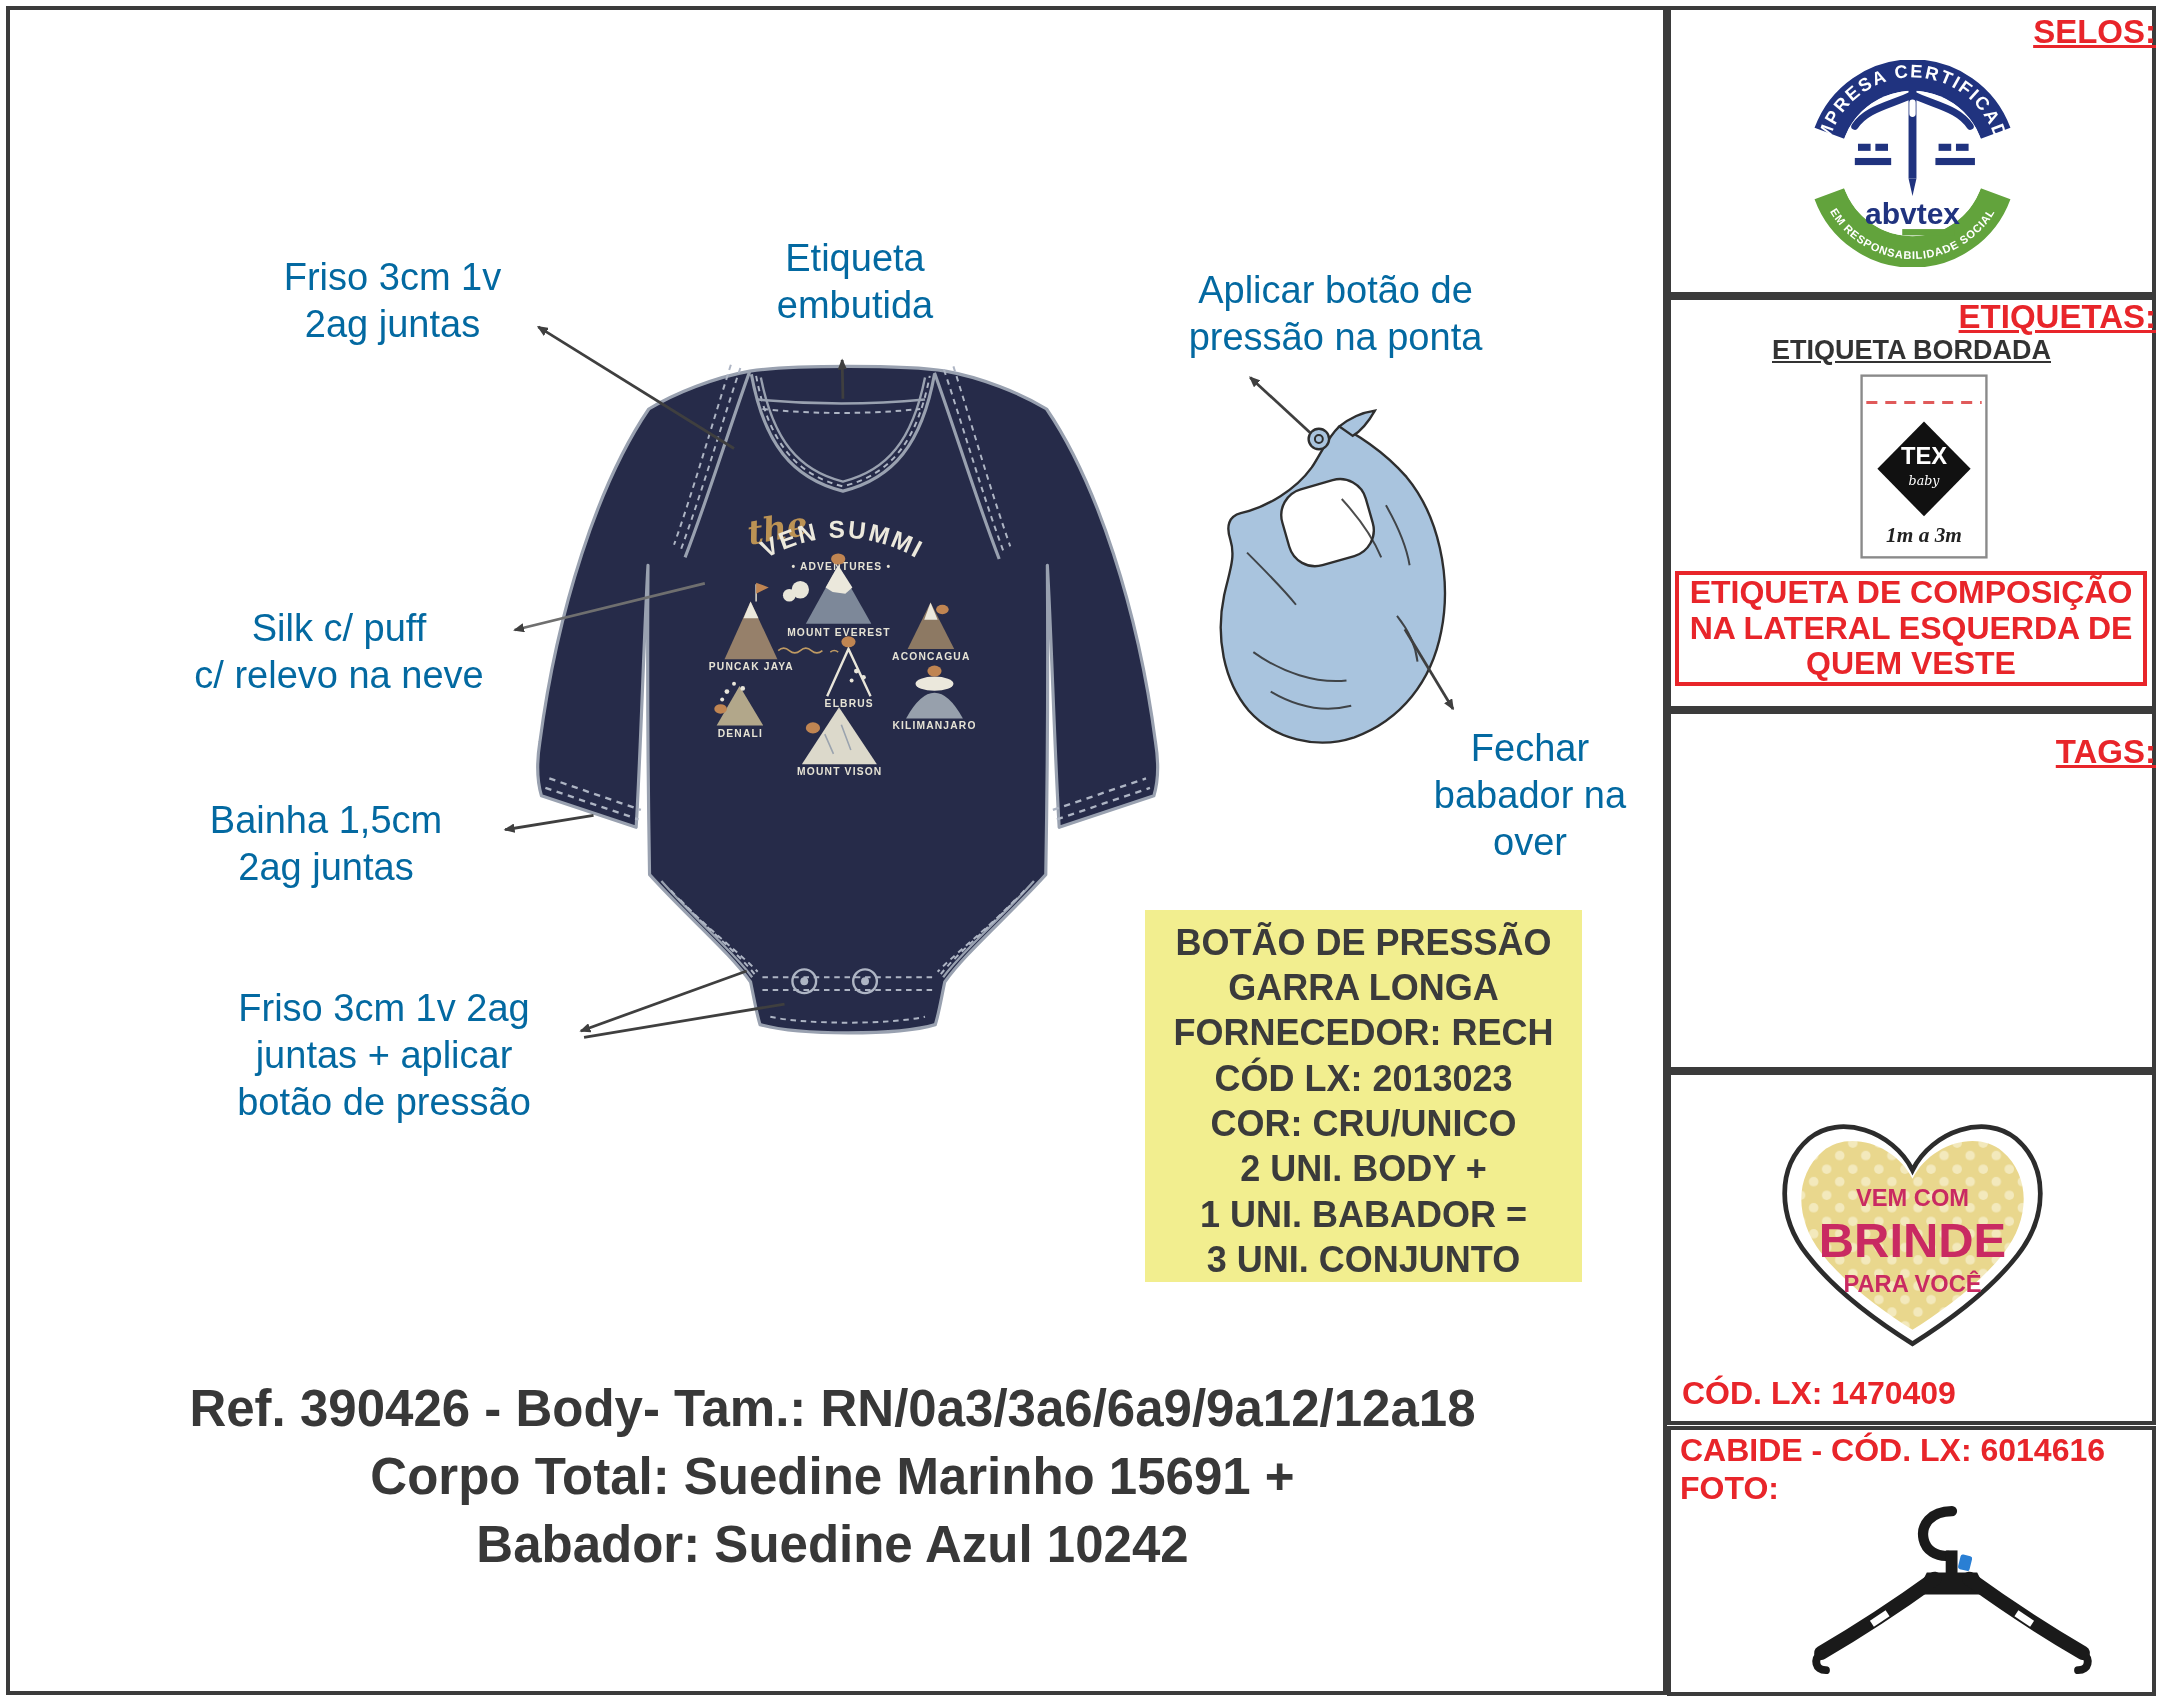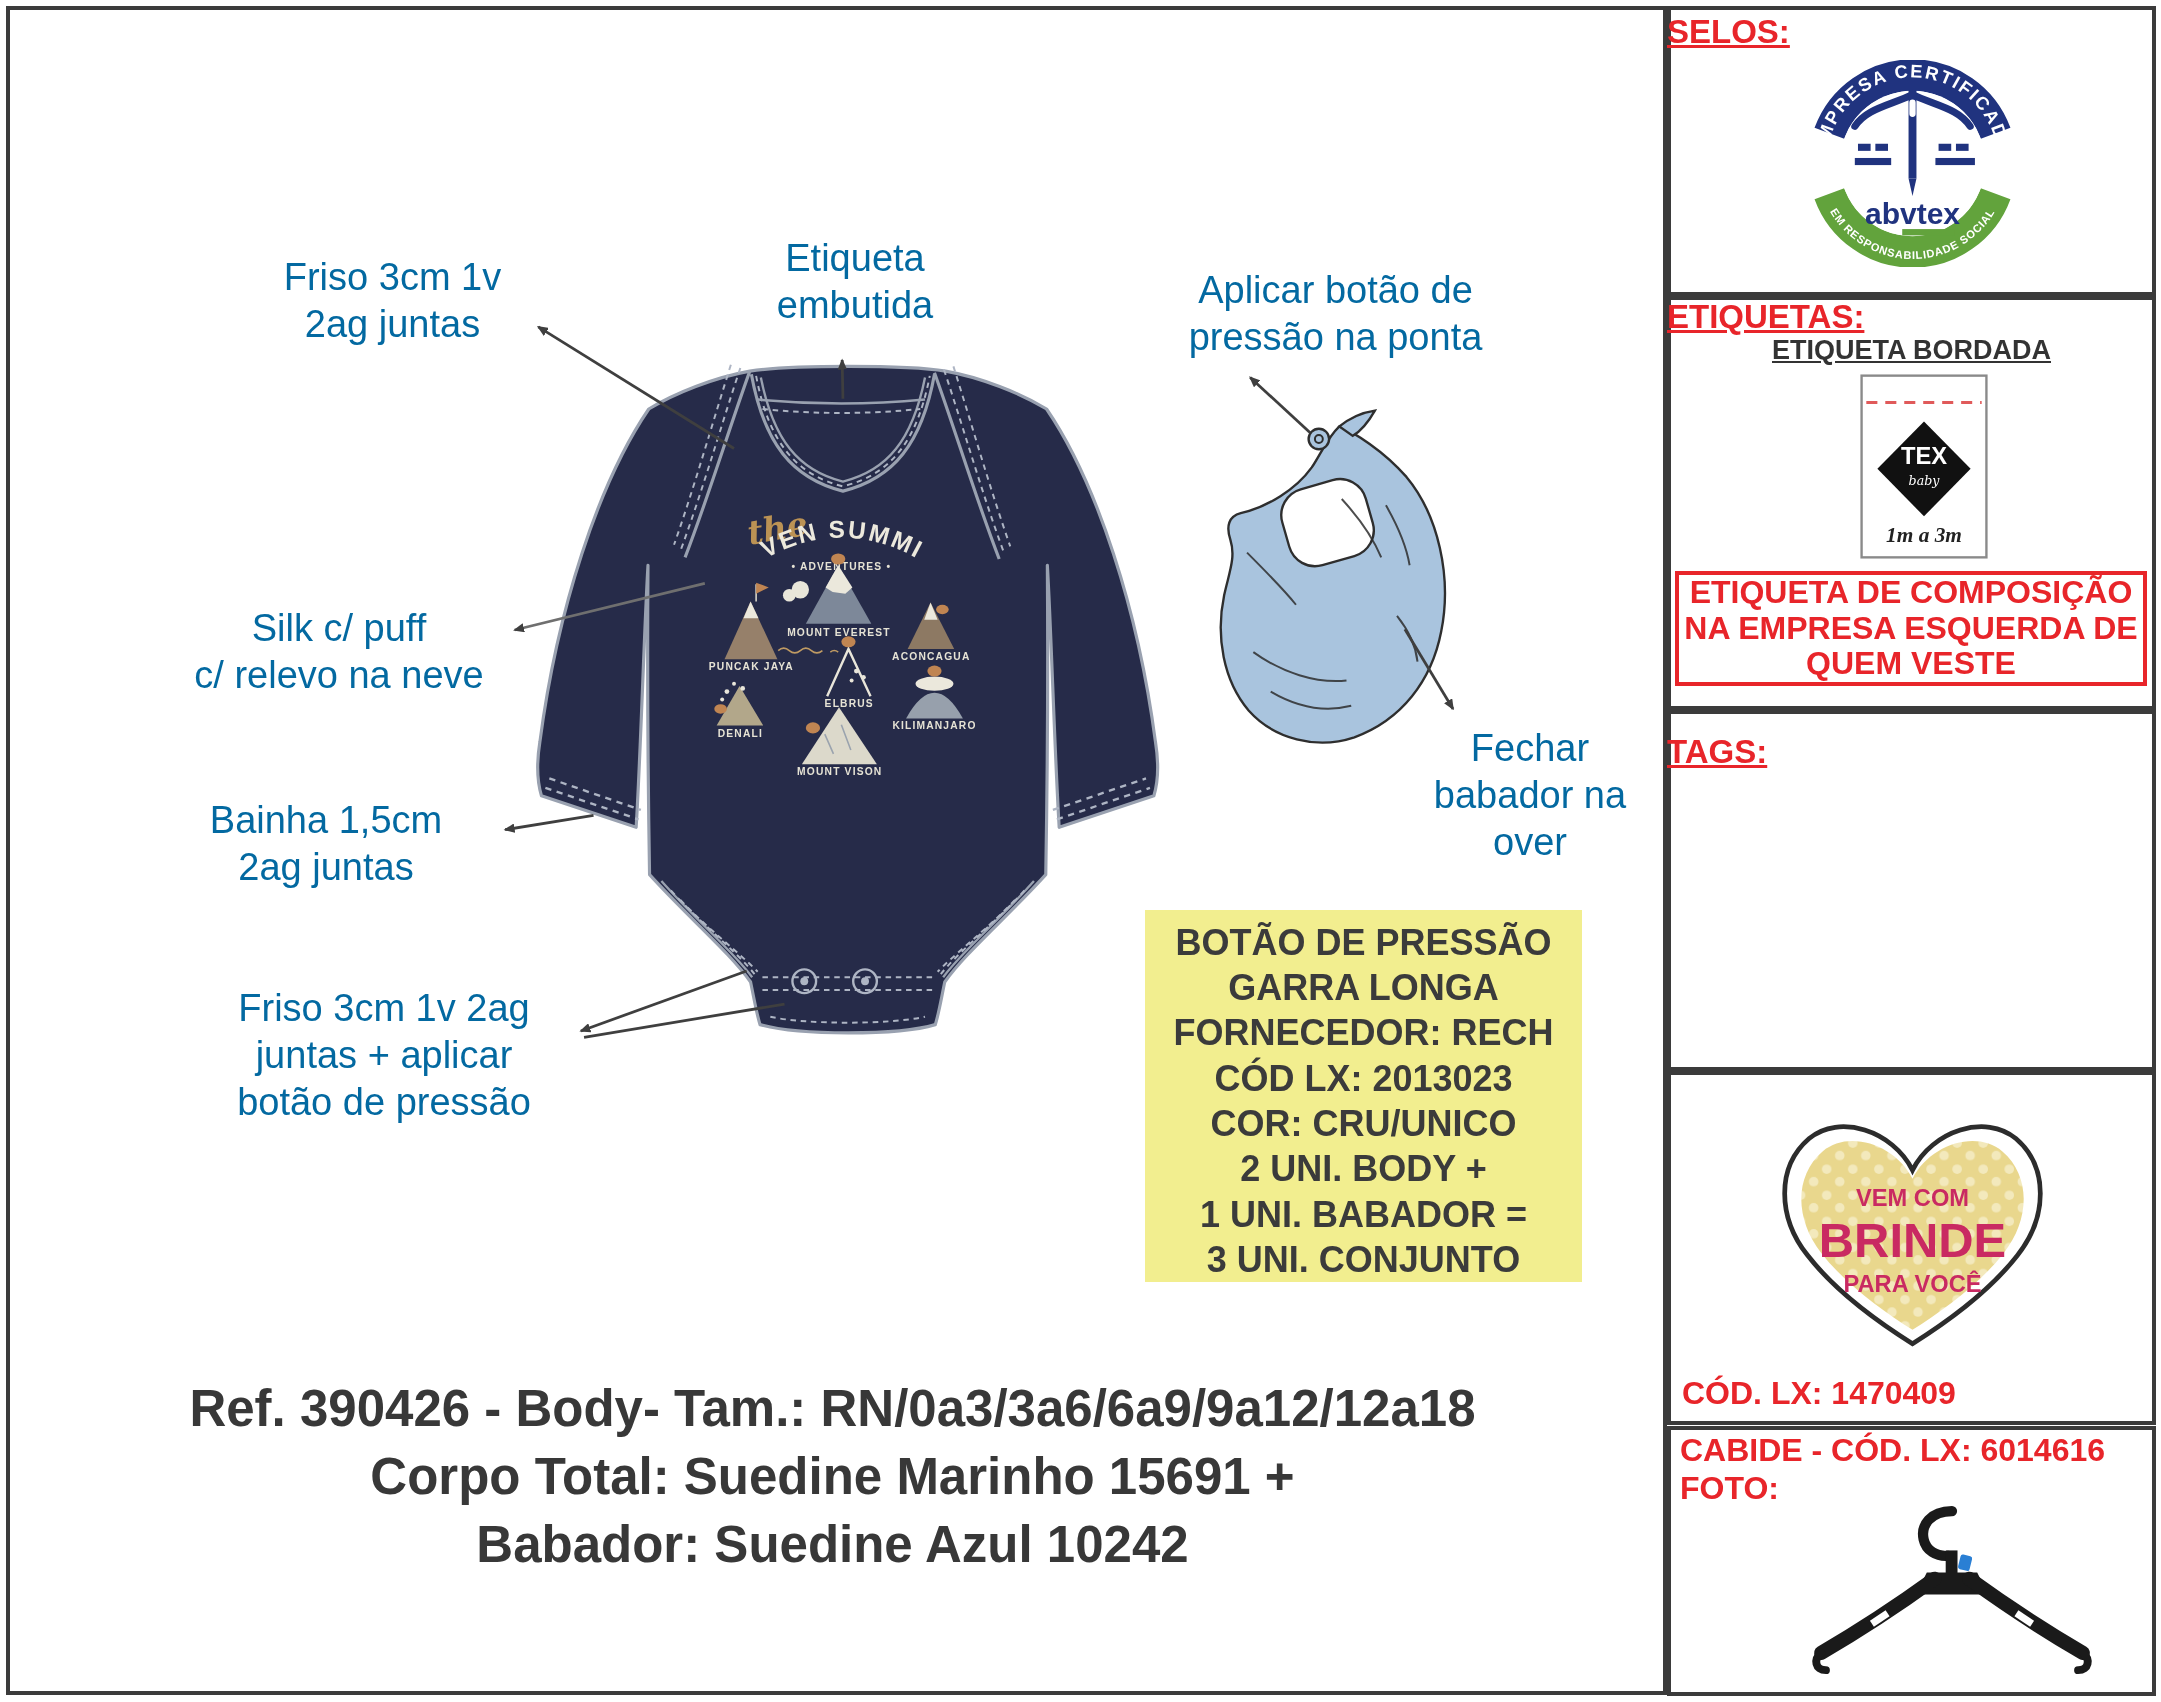--- a/index.html
+++ b/index.html
@@ -7,21 +7,21 @@
          font-family:"Liberation Sans",sans-serif;overflow:hidden;}
   .box{position:absolute;border:4px solid #3b3b3b;background:#fff;box-sizing:border-box;}
   .callout{position:absolute;font-size:38px;line-height:1.24;color:#0369a1;
            text-align:center;white-space:pre-line;}
   .note-box{position:absolute;left:1145px;top:910px;width:437px;height:372px;
             background:#f2ee8f;box-sizing:border-box;padding-top:9.5px;}
   .note-text{font-size:36px;font-weight:bold;color:#3b3b3b;line-height:1.26;
              text-align:center;white-space:pre-line;}
   .ref-block{position:absolute;left:43px;top:1375px;width:1579px;text-align:center;
              font-size:51px;font-weight:bold;color:#383838;line-height:1.33;white-space:pre-line;}
-  .side-title{position:absolute;width:489px;text-align:left;font-size:33px;font-weight:bold;
+  .side-title{position:absolute;width:489px;text-align:right;font-size:33px;font-weight:bold;
               color:#e8252a;text-decoration:underline;}
   .side-sub{position:absolute;width:489px;text-align:center;font-size:27px;font-weight:bold;color:#333;text-decoration:underline;}
   .comp-box{position:absolute;left:1675px;top:571px;width:472px;height:115px;border:4.7px solid #e8252a;
             box-sizing:border-box;display:flex;align-items:center;justify-content:center;}
   .comp-text{font-size:32px;font-weight:bold;color:#e8252a;text-align:center;line-height:1.12;}
   .red-line{position:absolute;font-size:32px;font-weight:bold;color:#e8252a;white-space:nowrap;}
   svg{position:absolute;left:0;top:0;}
   .pr-label{font-size:13px;font-weight:bold;letter-spacing:1.5px;fill:#e6e3d5;
             font-family:"Liberation Sans",sans-serif;text-anchor:middle;}
 </style>
@@ -261,21 +261,21 @@
   <svg style="left:1860px;top:374px;" width="128" height="185" viewBox="0 0 162 234">
     <rect x="2" y="2" width="158" height="230" fill="#ffffff" stroke="#8a8a8a" stroke-width="3"></rect>
     <line x1="8" y1="36" x2="154" y2="36" stroke="#e05a5a" stroke-width="4" stroke-dasharray="14 10"></line>
     <polygon points="81,60 140,120 81,180 22,120" fill="#111111"></polygon>
     <text x="81" y="114" text-anchor="middle" font-size="30" font-weight="bold" fill="#ffffff" font-family="Liberation Sans, sans-serif">TEX</text>
     <text x="81" y="140" text-anchor="middle" font-size="16" font-style="italic" fill="#ffffff" font-family="DejaVu Serif, serif">baby</text>
     <text x="81" y="212" text-anchor="middle" font-size="27" font-style="italic" font-weight="bold" fill="#222222" font-family="Liberation Serif, serif">1m a 3m</text>
   </svg>
 
   <div class="comp-box">
-    <div class="comp-text">ETIQUETA DE COMPOSIÇÃO NA EMPRESA ESQUERDA DE QUEM VESTE</div>
+    <div class="comp-text">ETIQUETA DE COMPOSIÇÃO NA LATERAL ESQUERDA DE QUEM VESTE</div>
   </div>
 
   <div class="side-title" style="left:1667px;top:733px;">TAGS:</div>
 
 
   <svg style="left:1776px;top:1121px;" width="273" height="245" viewBox="0 0 346 310">
     <defs>
       <pattern id="dots" width="38" height="38" patternUnits="userSpaceOnUse">
         <rect width="38" height="38" fill="#e9d78d"></rect>
         <circle cx="10" cy="10" r="7" fill="#f3e9bc"></circle>

